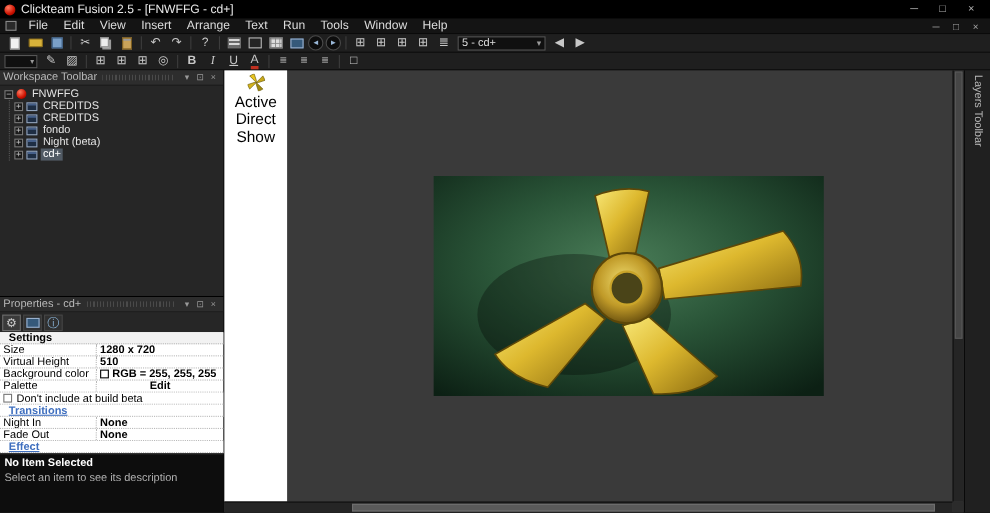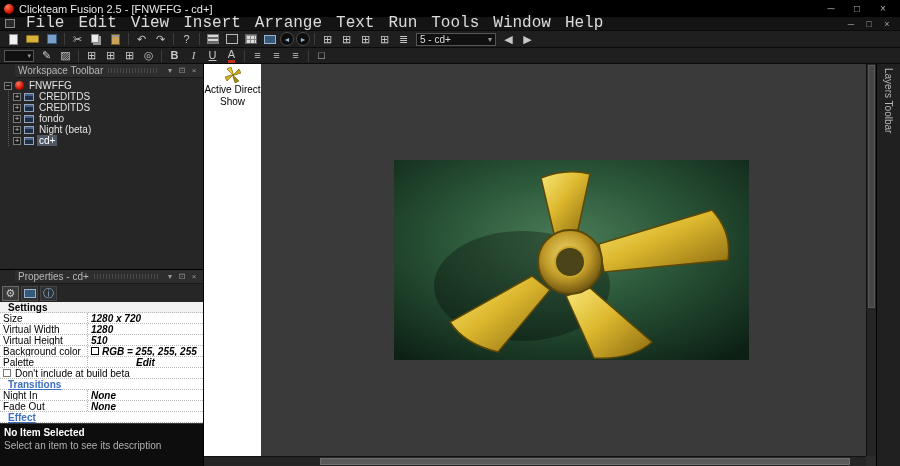--- a/index.html
+++ b/index.html
@@ -9,21 +9,21 @@
   
   .titlebar { height:17px; background:#000; display:flex; align-items:center; padding:0 4px; gap:5px; }
   .app-ball { width:10px; height:10px; border-radius:50%; background:radial-gradient(circle at 35% 30%, #ff7a60, #cc1100 60%, #600); flex:none; }
   .title-text { color:#e8e8e8; font-size:11px; white-space:nowrap; }
   .win-controls { margin-left:auto; display:flex; }
   .win-btn { width:26px; height:15px; color:#b0b0b0; font-size:10px; text-align:center; line-height:15px; }
 
   
   .menubar { height:14px; background:#141414; display:flex; align-items:center; padding-left:3px; border-bottom:1px solid #0a0a0a; }
   .menu-doc-icon { width:10px; height:9px; background:#2a2a2a; border:1px solid #888; margin:0 4px 0 2px; flex:none; }
-  .menu-item { color:#dcdcdc; font-size:16px; padding:0 7px; line-height:13px;font-family:Liberation Mono, monospace; }
+  .menu-item { color:#dcdcdc; font-size:11px; padding:0 7px; line-height:13px; }
   .mdi-controls { margin-left:auto; display:flex; padding-right:4px; }
   .mdi-btn { width:18px; color:#a8a8a8; font-size:9px; text-align:center; }
 
   
   .toolbar { display:flex; align-items:center; background:#1f1f1f; padding-left:4px; border-bottom:1px solid #0b0b0b; }
   .toolbar1 { height:17px; }
   .toolbar2 { height:16px; }
   .tbi { width:19px; height:15px; display:flex; align-items:center; justify-content:center; color:#c8c8c8; font-size:11px; flex:none; }
   .tbi .gl { line-height:1; }
   .tb-sep { width:1px; height:12px; background:#3c3c3c; margin:0 3px; flex:none; }
@@ -46,21 +46,21 @@
   .tbi.bold-b { font-weight:bold; }
   .tbi.italic-i { font-style:italic; font-family:"Liberation Serif",serif; }
   .tbi.under-u { text-decoration:underline; }
   .tbi .a-color { border-bottom:3px solid #c03020; line-height:1; padding-bottom:0; }
 
   
   .main { position:absolute; top:64px; left:0; right:0; bottom:0; display:flex; }
 
   
   .left-col { width:204px; flex:none; display:flex; flex-direction:column; border-right:1px solid #000; background:#262626; }
-  .panel-header { height:14px; background:#2d2d2d; color:#b8b8b8; font-size:10px; display:flex; align-items:center; padding:0 3px; flex:none; border-bottom:1px solid #1a1a1a;margin-left:15px; }
+  .panel-header { height:14px; background:#2d2d2d; color:#b8b8b8; font-size:10px; display:flex; align-items:center; padding:0 3px; flex:none; border-bottom:1px solid #1a1a1a; }
   .panel-header .ph-title { white-space:nowrap; }
   .grip { flex:1; height:5px; margin:0 5px; background:repeating-linear-gradient(90deg,#4a4a4a 0 1px,transparent 1px 3px); }
   .ph-btn { width:12px; color:#999; font-size:8px; text-align:center; flex:none; }
 
   .workspace-panel { height:206px; display:flex; flex-direction:column; border-bottom:1px solid #000; }
   .tree { flex:1; background:#262626; padding-top:2px; overflow:hidden; }
   .tree-row { height:11px; display:flex; align-items:center; gap:3px; padding-left:4px; color:#e4e4e4; font-size:10px; white-space:nowrap; }
   .tree-children { margin-left:8px; border-left:1px dotted #5a5a5a; }
   .tree-children .tree-row { padding-left:4px; }
   .expander { width:8px; height:8px; border:1px solid #7a7a7a; background:#1b1b1b; color:#c8c8c8; font-size:8px; line-height:6px; text-align:center; flex:none; }
@@ -71,37 +71,37 @@
 
   
   .props-panel { flex:1; display:flex; flex-direction:column; min-height:0; }
   .ptabs { height:18px; background:#262626; display:flex; align-items:center; gap:2px; padding:1px 2px; flex:none; }
   .ptab { width:17px; height:15px; display:flex; align-items:center; justify-content:center; background:#303030; border:1px solid #454545; font-size:11px; color:#c8c8c8; }
   .ptab.active { background:#3a3a3a; border-color:#6a6a6a; }
   .ptab .info-i { color:#8ab4d8; font-size:11px; }
   .prop-grid { background:#fff; flex:none; }
   .prop-row { height:11px; display:flex; align-items:stretch; border-bottom:1px dotted #b8b8b8; font-size:10px; color:#000; }
   .prop-label { width:88px; padding-left:3px; display:flex; align-items:center; border-right:1px dotted #b8b8b8; flex:none; overflow:hidden; white-space:nowrap; }
-  .prop-value { flex:1; padding-left:3px; display:flex; align-items:center; gap:3px; font-weight:bold; overflow:hidden; white-space:nowrap;font-style:italic; }
+  .prop-value { flex:1; padding-left:3px; display:flex; align-items:center; gap:3px; font-weight:bold; overflow:hidden; white-space:nowrap; }
   .prop-value.center { justify-content:center; padding-left:0; }
   .prop-section { height:11px; display:flex; align-items:center; padding-left:8px; font-weight:bold; font-size:10px; background:#f2f2f2; border-bottom:1px dotted #b8b8b8; color:#000; }
   .prop-section.blue { color:#3f6fbf; text-decoration:underline; background:#fff; }
   .swatch { width:8px; height:8px; border:1px solid #000; flex:none; }
   .prop-check-row { height:11px; display:flex; align-items:center; gap:4px; padding-left:3px; font-size:10px; border-bottom:1px dotted #b8b8b8; background:#fff; color:#000; }
   .checkbox { width:8px; height:8px; border:1px solid #777; background:#fff; flex:none; }
   .prop-desc { flex:1; background:#0d0d0d; border-top:1px solid #3a3a3a; padding:3px 4px; min-height:0; }
   .desc-title { color:#fff; font-weight:bold; font-size:10px; margin-bottom:2px; }
   .desc-text { color:#b0b0b0; font-size:10px; }
 
   
   .editor-area { flex:1; position:relative; background:#3a3a3a; min-width:0; }
   .frame-margin { position:absolute; left:0; top:0; bottom:10px; width:57px; background:#fff; }
   .ds-object { position:absolute; left:0; top:3px; width:57px; text-align:center; }
   .ds-object svg { display:block; margin:0 auto 1px auto; }
-  .ds-label { font-size:10px; color:#000; line-height:1.15; }
+  .ds-label { font-size:14px; color:#000; line-height:1.15; }
   .frame-image { position:absolute; left:190px; top:96px; width:355px; height:200px; display:block; }
   .hscroll { position:absolute; left:0; right:10px; bottom:0; height:10px; background:#252525; border-top:1px solid #111; }
   .hthumb { position:absolute; left:116px; width:530px; top:1px; bottom:1px; background:#5a5a5a; border:1px solid #6e6e6e; }
   .vscroll { position:absolute; right:0; top:0; bottom:10px; width:10px; background:#252525; border-left:1px solid #111; }
   .vthumb { position:absolute; top:1px; height:62%; left:1px; right:1px; background:#464646; border:1px solid #585858; }
   .scroll-corner { position:absolute; right:0; bottom:0; width:10px; height:10px; background:#2b2b2b; }
 
   
   .layers-strip { width:24px; flex:none; background:#202020; border-left:1px solid #000; }
   .layers-strip .vtext { writing-mode:vertical-rl; color:#b8b8b8; font-size:10px; padding-top:4px; margin-left:6px; white-space:nowrap; }
@@ -335,24 +335,20 @@
             </div>
           <div class="ptab">
               <span class="info-i">ⓘ</span>
             </div>
         </div>
         <div class="prop-grid">
           <div class="prop-section">Settings</div>
           <div class="prop-row">
             <span class="prop-label">Size</span>
             <span class="prop-value">1280 x 720</span>
-          </div>
-          <div class="prop-row">
-            <span class="prop-label">Virtual Width</span>
-            <span class="prop-value">1280</span>
           </div>
           <div class="prop-row">
             <span class="prop-label">Virtual Height</span>
             <span class="prop-value">510</span>
           </div>
           <div class="prop-row">
             <span class="prop-label">Background color</span>
             <span class="prop-value">
               <span class="swatch"></span>
               <span>RGB = 255, 255, 255</span>

